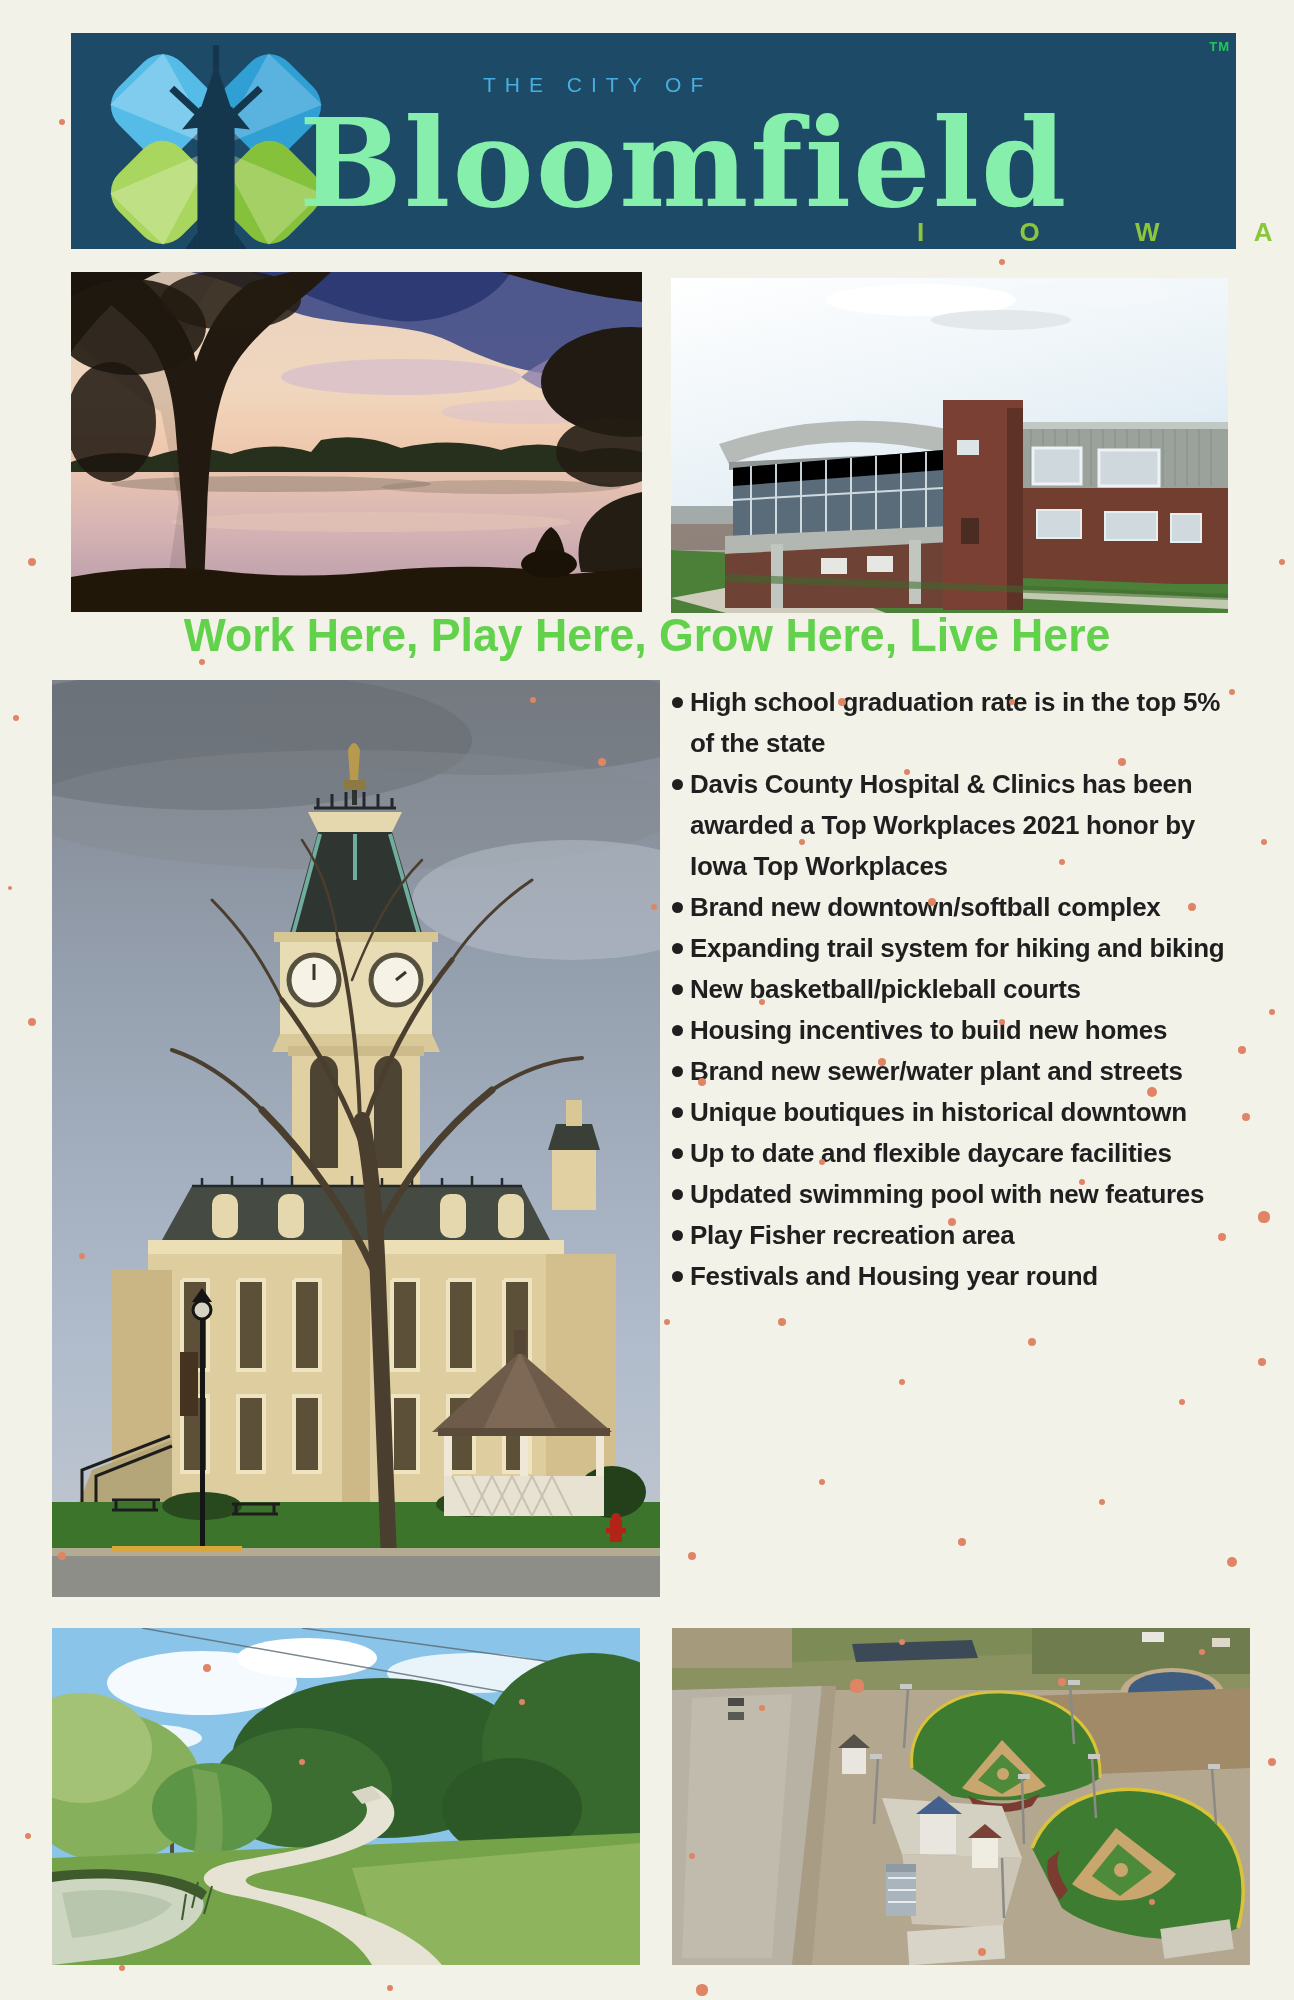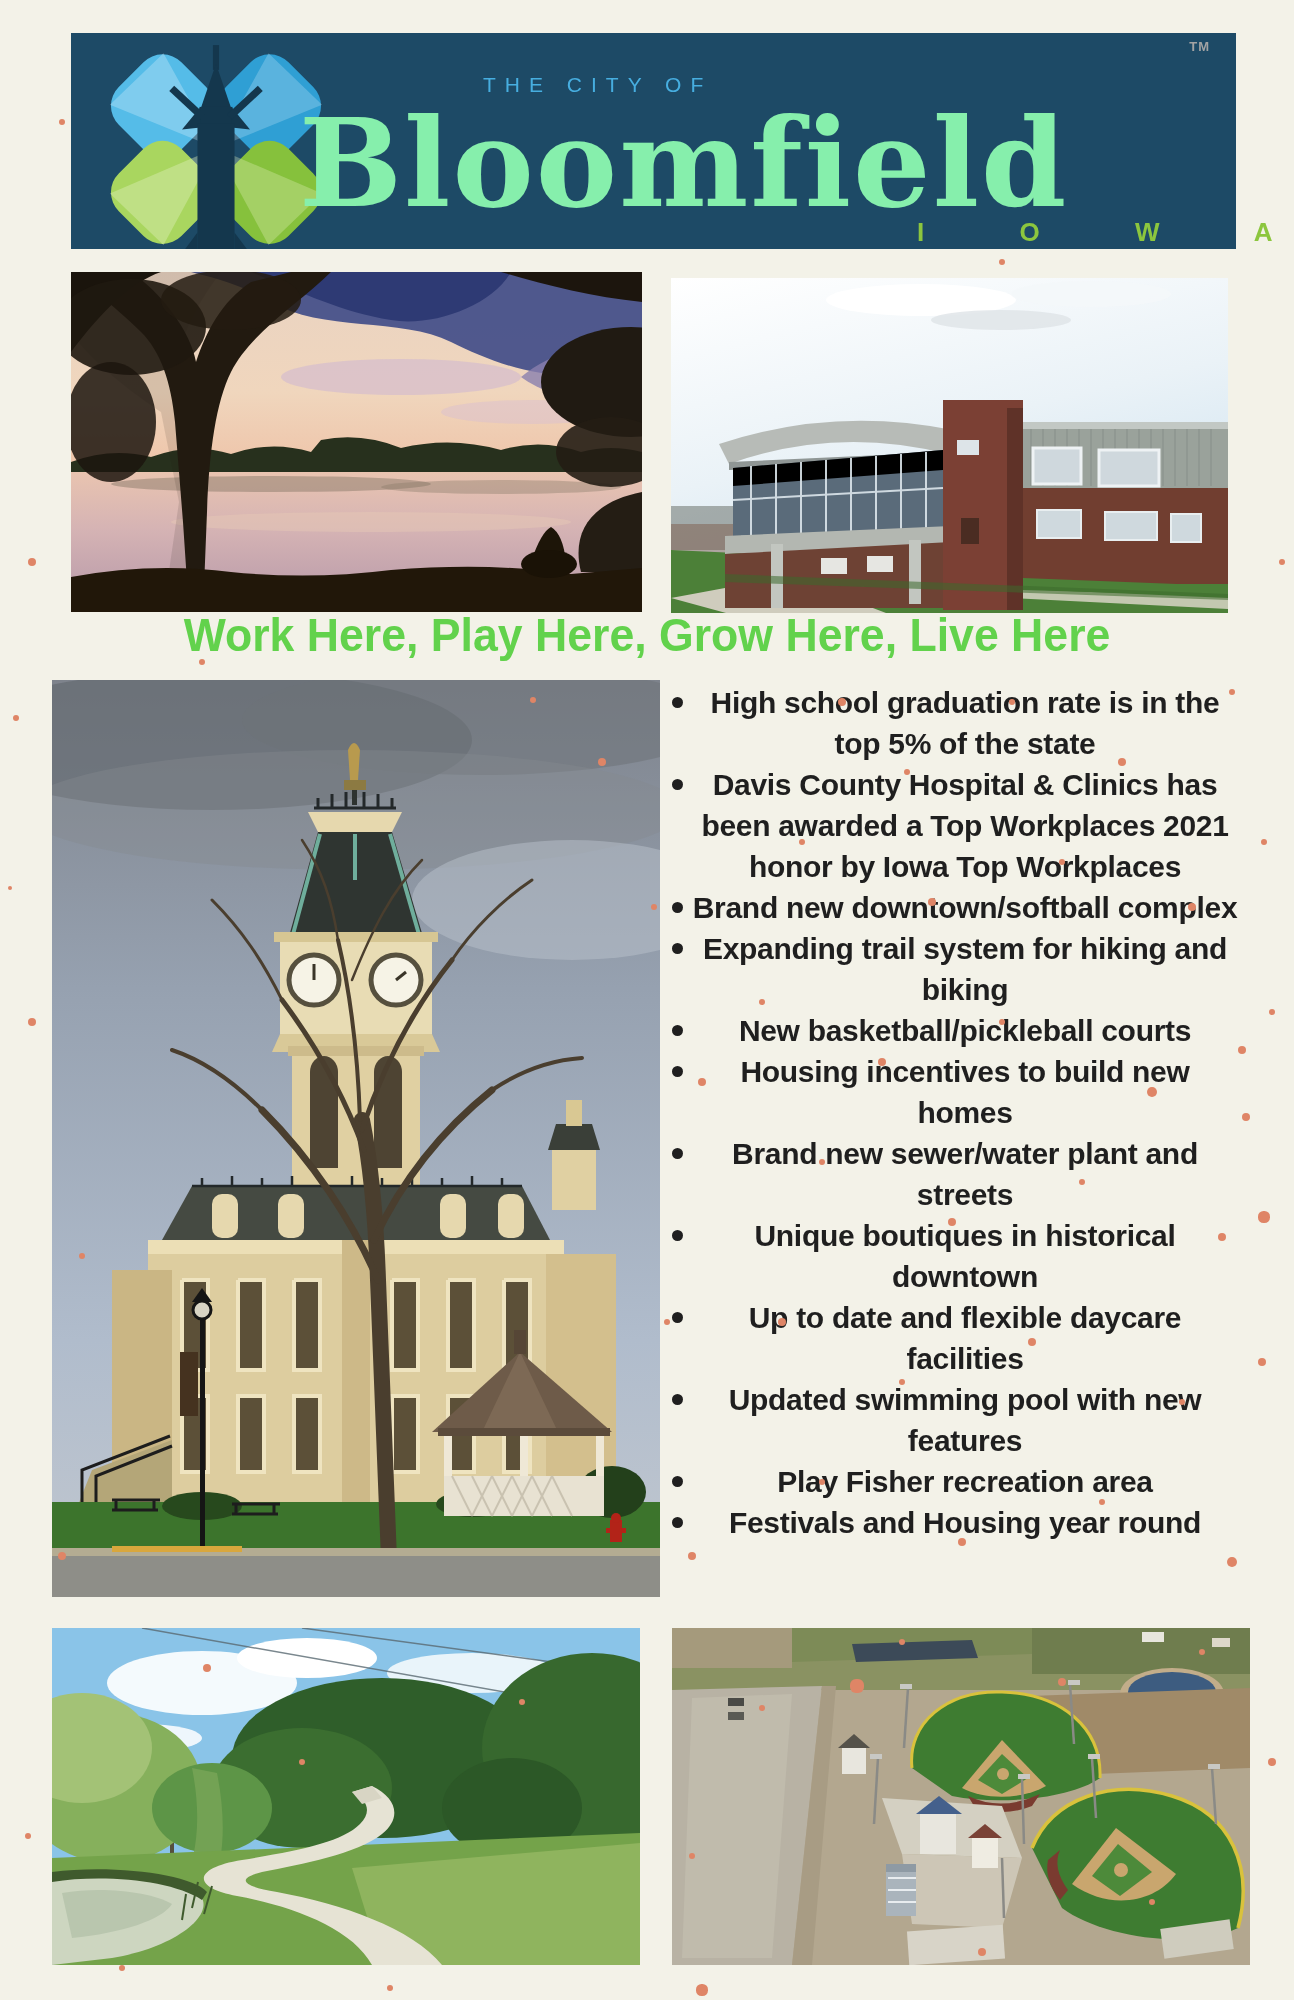--- a/index.html
+++ b/index.html
@@ -31,40 +31,40 @@
       1000px 260px 0 1px var(--speckle), 30px 560px 0 2px var(--speckle), 1280px 560px 0 1px var(--speckle),
       200px 660px 0 1px var(--speckle), 1244px 1115px 0 2px var(--speckle), 690px 1854px 0 1px var(--speckle);
   }
 
   
   .banner{position:absolute;left:71px;top:33px;width:1165px;height:216px;background:var(--navy,#1d4a66);}
   .emblem{position:absolute;left:16px;top:8px;width:258px;height:208px;}
   .tagline{position:absolute;left:412px;top:40px;font-size:21px;font-weight:normal;letter-spacing:9px;color:var(--lightblue,#47aee0);white-space:nowrap;}
   .cityname{position:absolute;left:228px;top:22px;font-family:"DejaVu Serif",serif;font-weight:bold;font-size:122px;line-height:1.25;color:#86efac;letter-spacing:2px;white-space:nowrap;margin-top:32px;}
   .state{position:absolute;left:846px;top:184px;font-size:26px;font-weight:bold;letter-spacing:44px;color:var(--lime,#8cc63e);white-space:nowrap;}
-  .tm{position:absolute;right:26px;top:6px;font-size:13px;font-weight:bold;color:#a3a3a3;letter-spacing:1px;}
+  .tm{position:absolute;right:6px;top:6px;font-size:13px;font-weight:bold;color:#22c55e;letter-spacing:1px;}
 
   
   figure.photo{position:absolute;margin:0;padding:0;overflow:hidden;}
   figure.photo svg{display:block;width:100%;height:100%;}
   .photo-lake{left:71px;top:272px;width:571px;height:340px;}
   .photo-school{left:671px;top:278px;width:557px;height:335px;}
   .photo-courthouse{left:52px;top:680px;width:608px;height:917px;}
   .photo-trail{left:52px;top:1628px;width:588px;height:337px;}
   .photo-ballfields{left:672px;top:1628px;width:578px;height:337px;}
 
   
   .headline{position:absolute;left:0;top:608px;width:1294px;margin:0;text-align:center;
     font-size:46px;font-weight:bold;letter-spacing:0px;color:var(--headline,#62d24c);
     transform:scaleX(.97);transform-origin:center;white-space:nowrap;}
 
   
   .bullets{position:absolute;left:664px;top:682px;width:580px;margin:0;padding:0;list-style:none;z-index:4;}
-  .bullets li{position:relative;padding:0 4px 0 26px;font-size:30px;font-weight:bold;line-height:41px;
-    letter-spacing:-0.3px;text-align:center;color:var(--text,#1f1f1f);}
+  .bullets li{position:relative;padding:0 4px 0 26px;font-size:26px;font-weight:bold;line-height:41px;
+    letter-spacing:-0.3px;color:var(--text,#1f1f1f);}
   .bullets .dot{position:absolute;left:8px;top:15px;width:11px;height:11px;border-radius:50%;background:var(--text,#1f1f1f);}
 </style>
 </head>
 <body>
 
 <div class="page">
 
   <div class="speckles"></div>
 
   <header class="banner">

